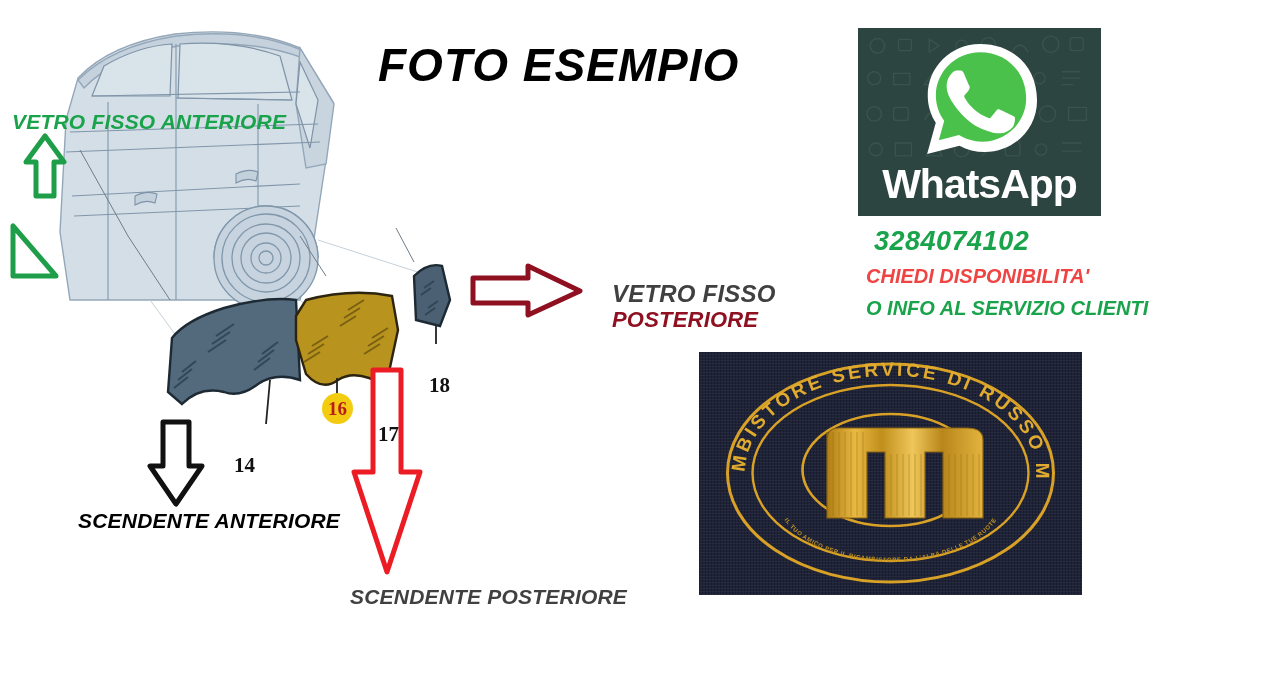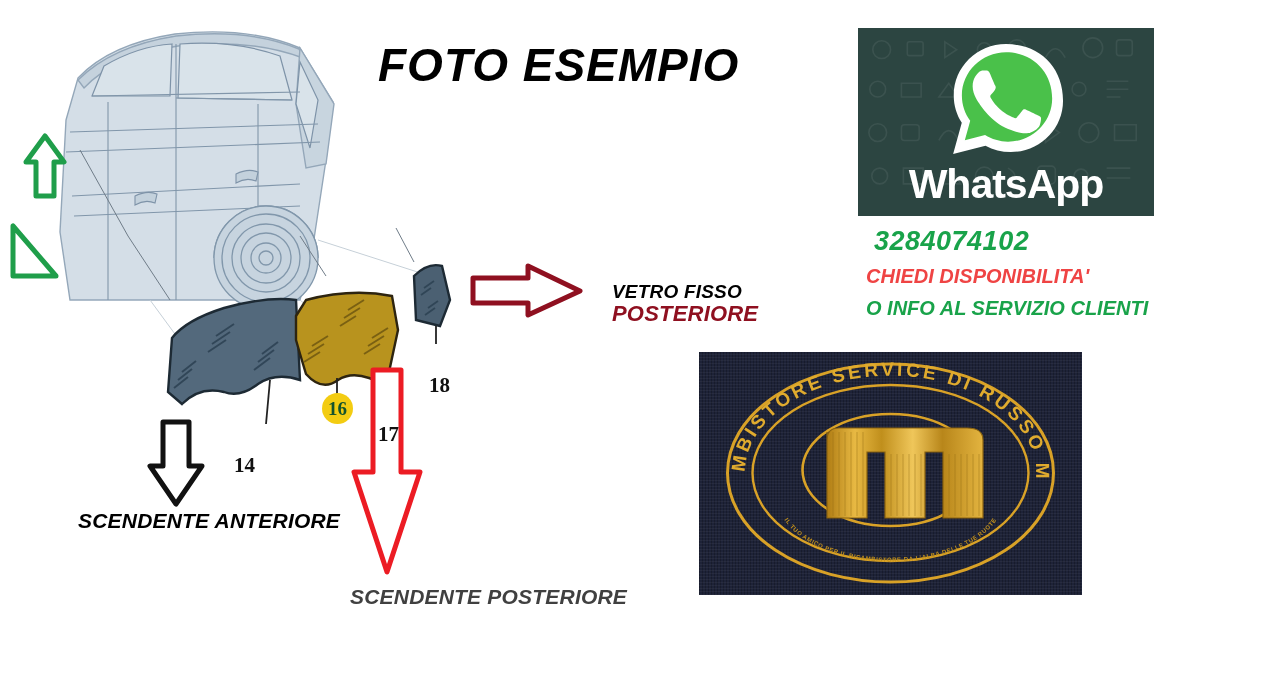--- a/index.html
+++ b/index.html
@@ -18,21 +18,21 @@
 
   
   #contact-phone{position:absolute;left:874px;top:226px;font-size:27px;font-weight:bold;
        font-style:italic;color:#19a34a;letter-spacing:.5px;}
   #contact-line1{position:absolute;left:866px;top:265px;font-size:20px;font-weight:bold;
        font-style:italic;color:#ef4444;}
   #contact-line2{position:absolute;left:866px;top:297px;font-size:20px;font-weight:bold;
        font-style:italic;color:#19a34a;}
 
   
-  #whatsapp-banner{position:absolute;left:858px;top:28px;width:296px;height:188px;
+  #whatsapp-banner{position:absolute;left:858px;top:28px;width:243px;height:188px;
        background:#2c4541;overflow:hidden;}
   #whatsapp-doodle{position:absolute;inset:0;opacity:.13;}
   #whatsapp-wordmark{position:absolute;left:0;right:0;bottom:8px;text-align:center;
        color:#fff;font-size:41px;font-weight:bold;letter-spacing:-1px;}
   #whatsapp-logo-icon{position:absolute;left:50%;top:10px;transform:translateX(-50%);
        width:122px;height:122px;}
 
   
   #company-logo-panel{position:absolute;left:699px;top:352px;width:383px;height:243px;
        background:#1e2338;overflow:hidden;}
@@ -46,21 +46,21 @@
   
   .partnum{position:absolute;font-family:"Liberation Serif",serif;font-weight:bold;
        font-size:21px;color:#111;margin-top:25px;}
   #partnum-14{left:234px;top:428px;}
   #partnum-17{left:378px;top:397px;}
   #partnum-18{left:429px;top:348px;}
   #partnum-16-badge{position:absolute;left:322px;top:393px;width:31px;height:31px;
        border-radius:50%;background:#f3cc12;display:flex;align-items:center;
        justify-content:center;}
   #partnum-16-badge span{font-family:"Liberation Serif",serif;font-weight:bold;
-       font-size:19px;color:#14532d;}
+       font-size:19px;color:#b91c1c;}
 </style>
 </head>
 <body>
 
 <div class="stage">
 
   <svg id="parts-diagram" viewBox="0 0 700 678" xmlns="http://www.w3.org/2000/svg">
 
     <g stroke="#8fa3b6" fill="#ccd8e2" stroke-width="1.4" opacity="0.95">
 
@@ -161,23 +161,24 @@
 
   <div class="partnum" id="partnum-14">14</div>
   <div id="partnum-16-badge">
     <span>16</span>
   </div>
   <div class="partnum" id="partnum-17">17</div>
   <div class="partnum" id="partnum-18">18</div>
 
   <div class="lbl" id="title-foto-esempio">FOTO ESEMPIO</div>
 
+  <div class="lbl" id="lbl-vetro-fisso-anteriore">VETRO FISSO ANTERIORE</div>
 
   <div style="position:absolute;left:612px;top:281px;">
-    <div class="lbl" style="position:static;font-size:19px;color:#000000;">VETRO FISSO</div>
+    <div class="lbl" style="position:static;font-size:24px;color:#404040;">VETRO FISSO</div>
     <div class="lbl" style="position:static;font-size:22px;color:#8f1020;">POSTERIORE</div>
   </div>
 
   <div class="lbl" id="lbl-scendente-anteriore">SCENDENTE ANTERIORE</div>
   <div class="lbl" id="lbl-scendente-posteriore">SCENDENTE POSTERIORE</div>
 
   <div id="whatsapp-banner">
     <svg id="whatsapp-doodle" viewBox="0 0 300 188" xmlns="http://www.w3.org/2000/svg">
       <g stroke="#ffffff" fill="none" stroke-width="1.6" opacity="0.55">
         <circle cx="24" cy="22" r="9"></circle>

